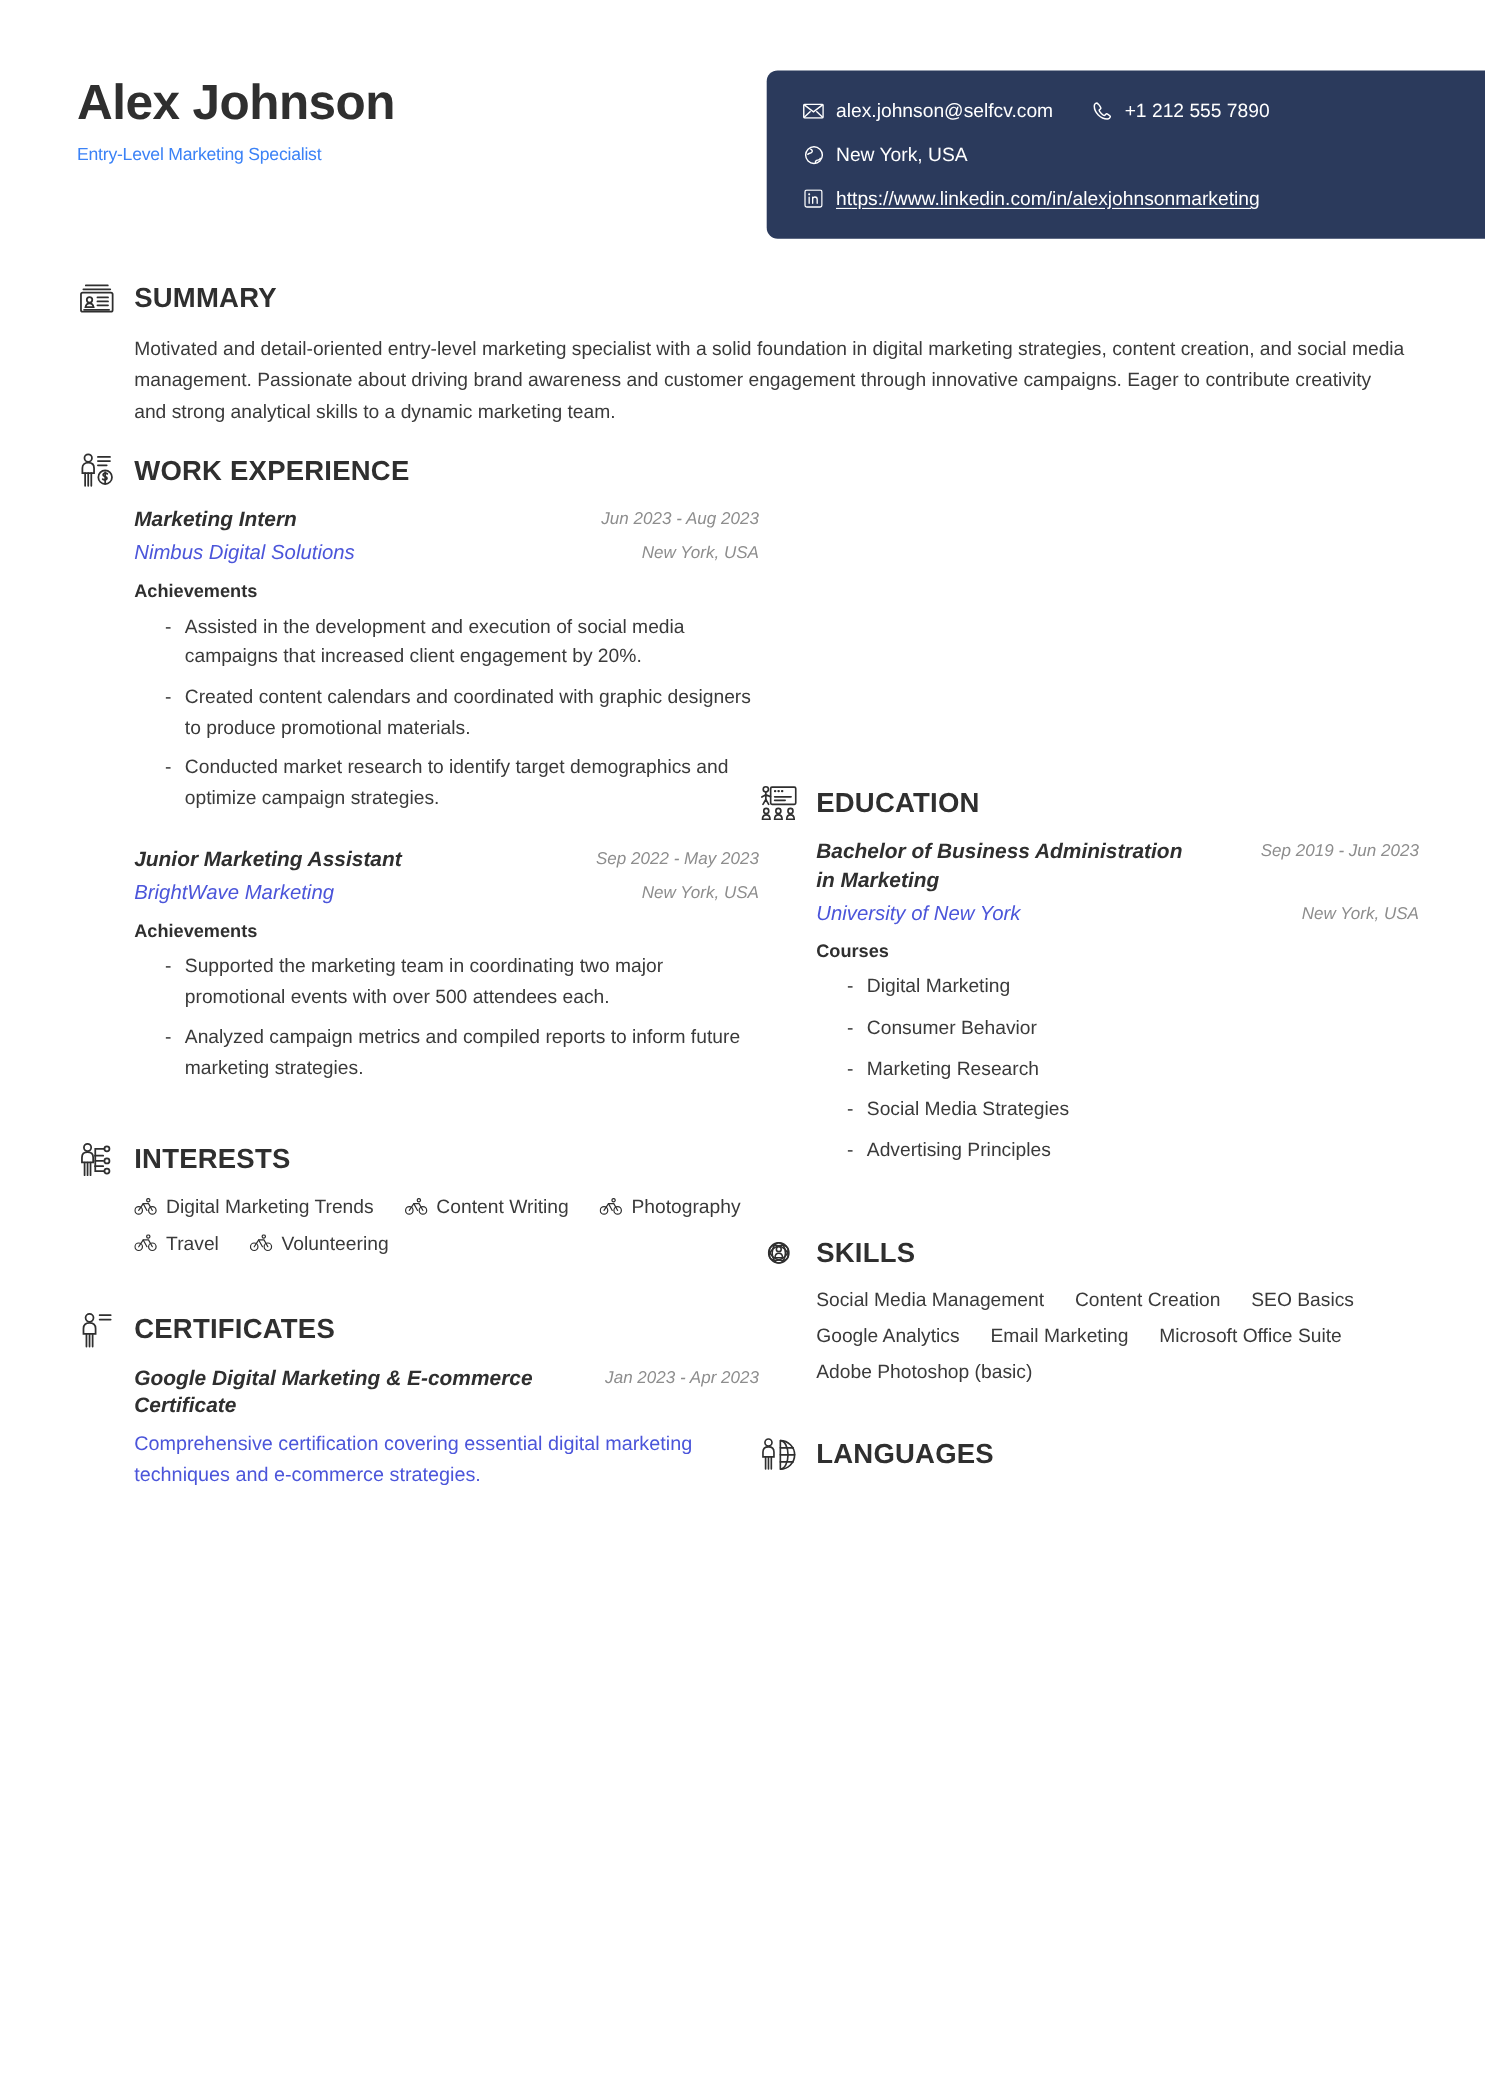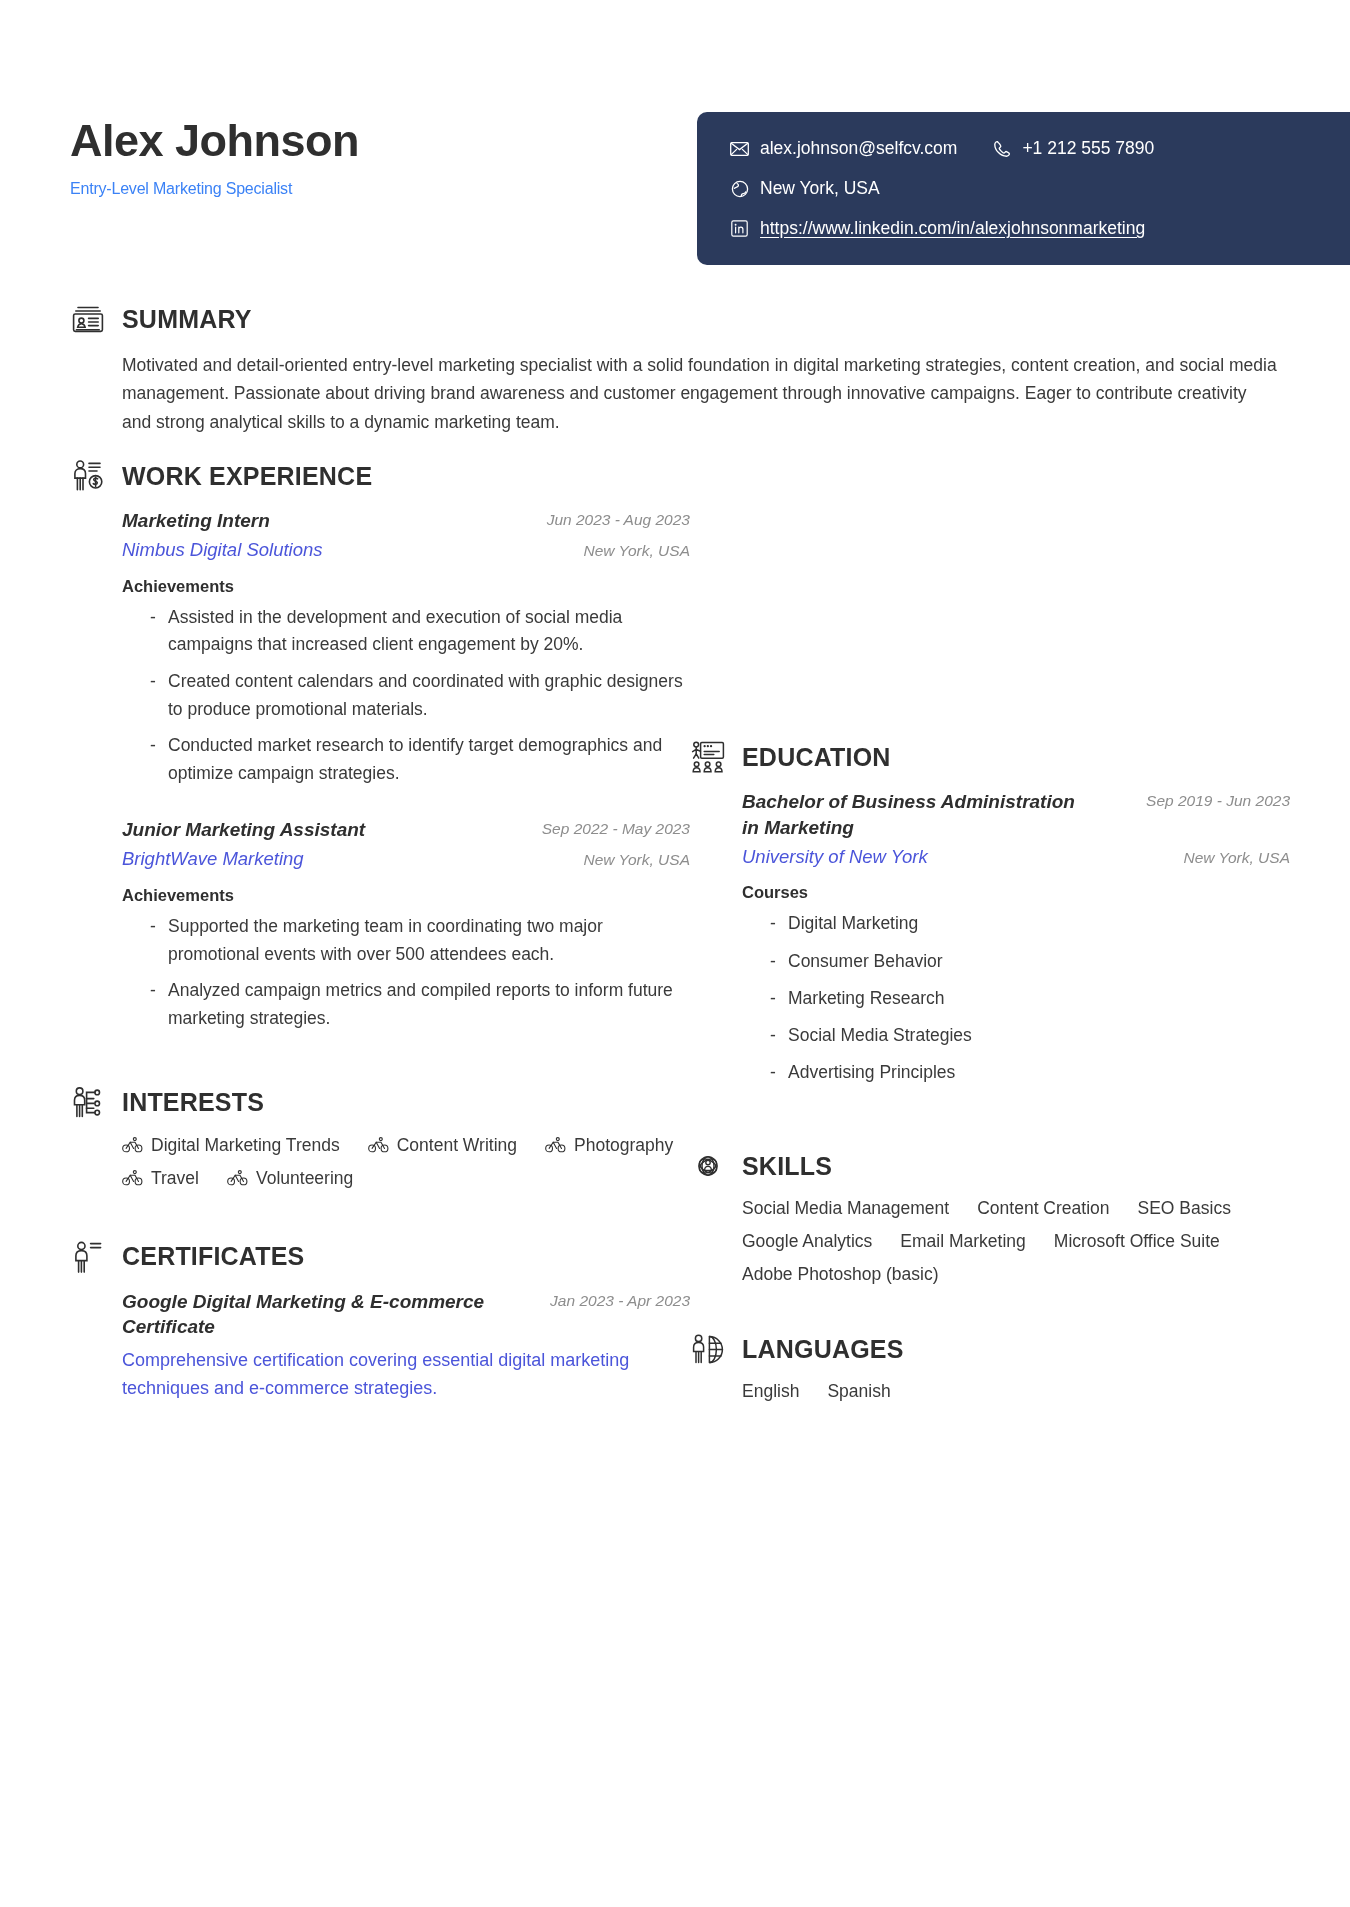--- a/index.html
+++ b/index.html
@@ -9,21 +9,20 @@
     background: #ffffff;
     font-family: "Liberation Sans", sans-serif;
     color: #2d2d2d;
   }
   .page {
     position: relative;
     width: 1350px;
     height: 1473px;
     background: #fff;
     overflow: hidden;
-    margin-top: 48px;
   }
 
   
   .header {
     position: relative;
     height: 235px;
   }
   .identity {
     position: absolute;
     left: 70px;
@@ -584,24 +583,18 @@
                 <path d="M6.6 9.4 c-3.1 0-5 2-5 4.7 v4.4 h10 v-4.4 c0-2.7-1.9-4.7-5-4.7z"></path>
                 <path d="M4 18.8 v10.6 M9.2 18.8 v10.6 M6.6 18.8 v10.6" stroke-linecap="round"></path>
                 <path d="M17.4 3.6 v26 " stroke-linecap="round"></path>
                 <path d="M17.4 3.6 a13 13 0 0 1 0 26"></path>
                 <path d="M17.4 3.6 a7 13 0 0 1 0 26"></path>
                 <path d="M17.4 10.2 h11.6 M17.4 16.6 h13 M17.4 23 h11.6" stroke-linecap="round"></path>
               </svg>
             </span>
             <span class="sec-title">LANGUAGES</span>
           </div>
-          <div class="sec-body">
-            <div class="chips lang">
-              <span class="chip">English</span>
-              <span class="chip">Spanish</span>
-            </div>
-          </div>
         </div>
 
       </div>
     </div>
   </div>
 </div>
 
 </body></html>

